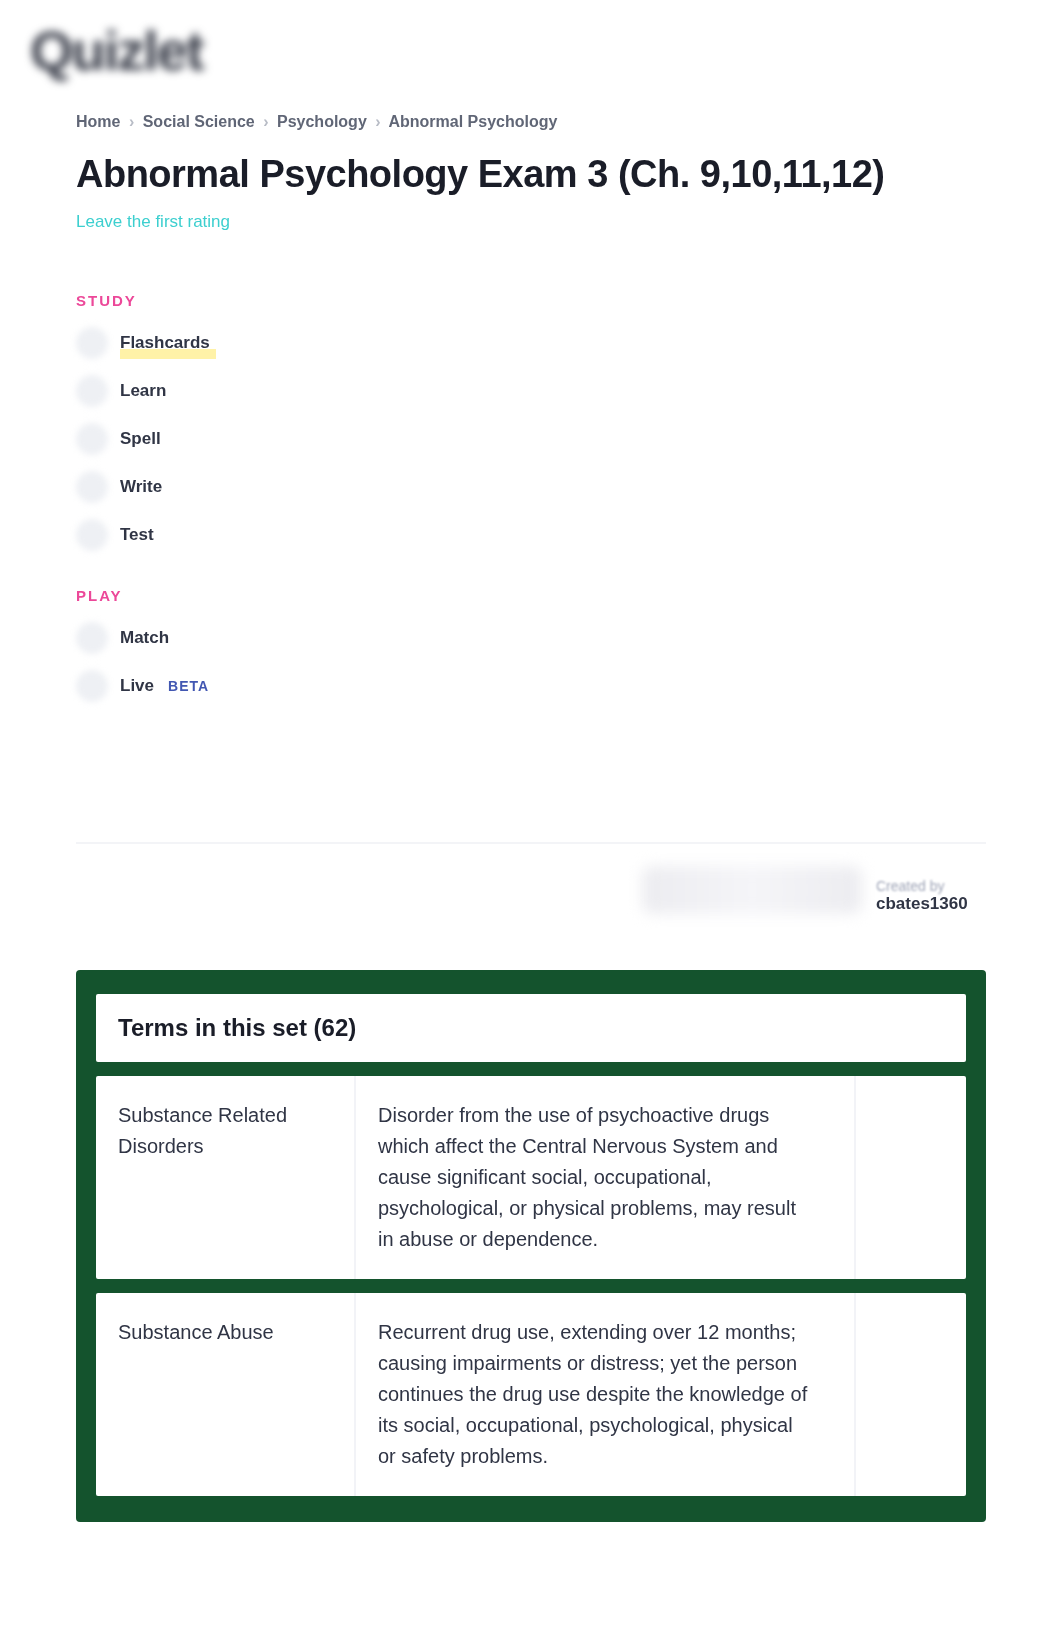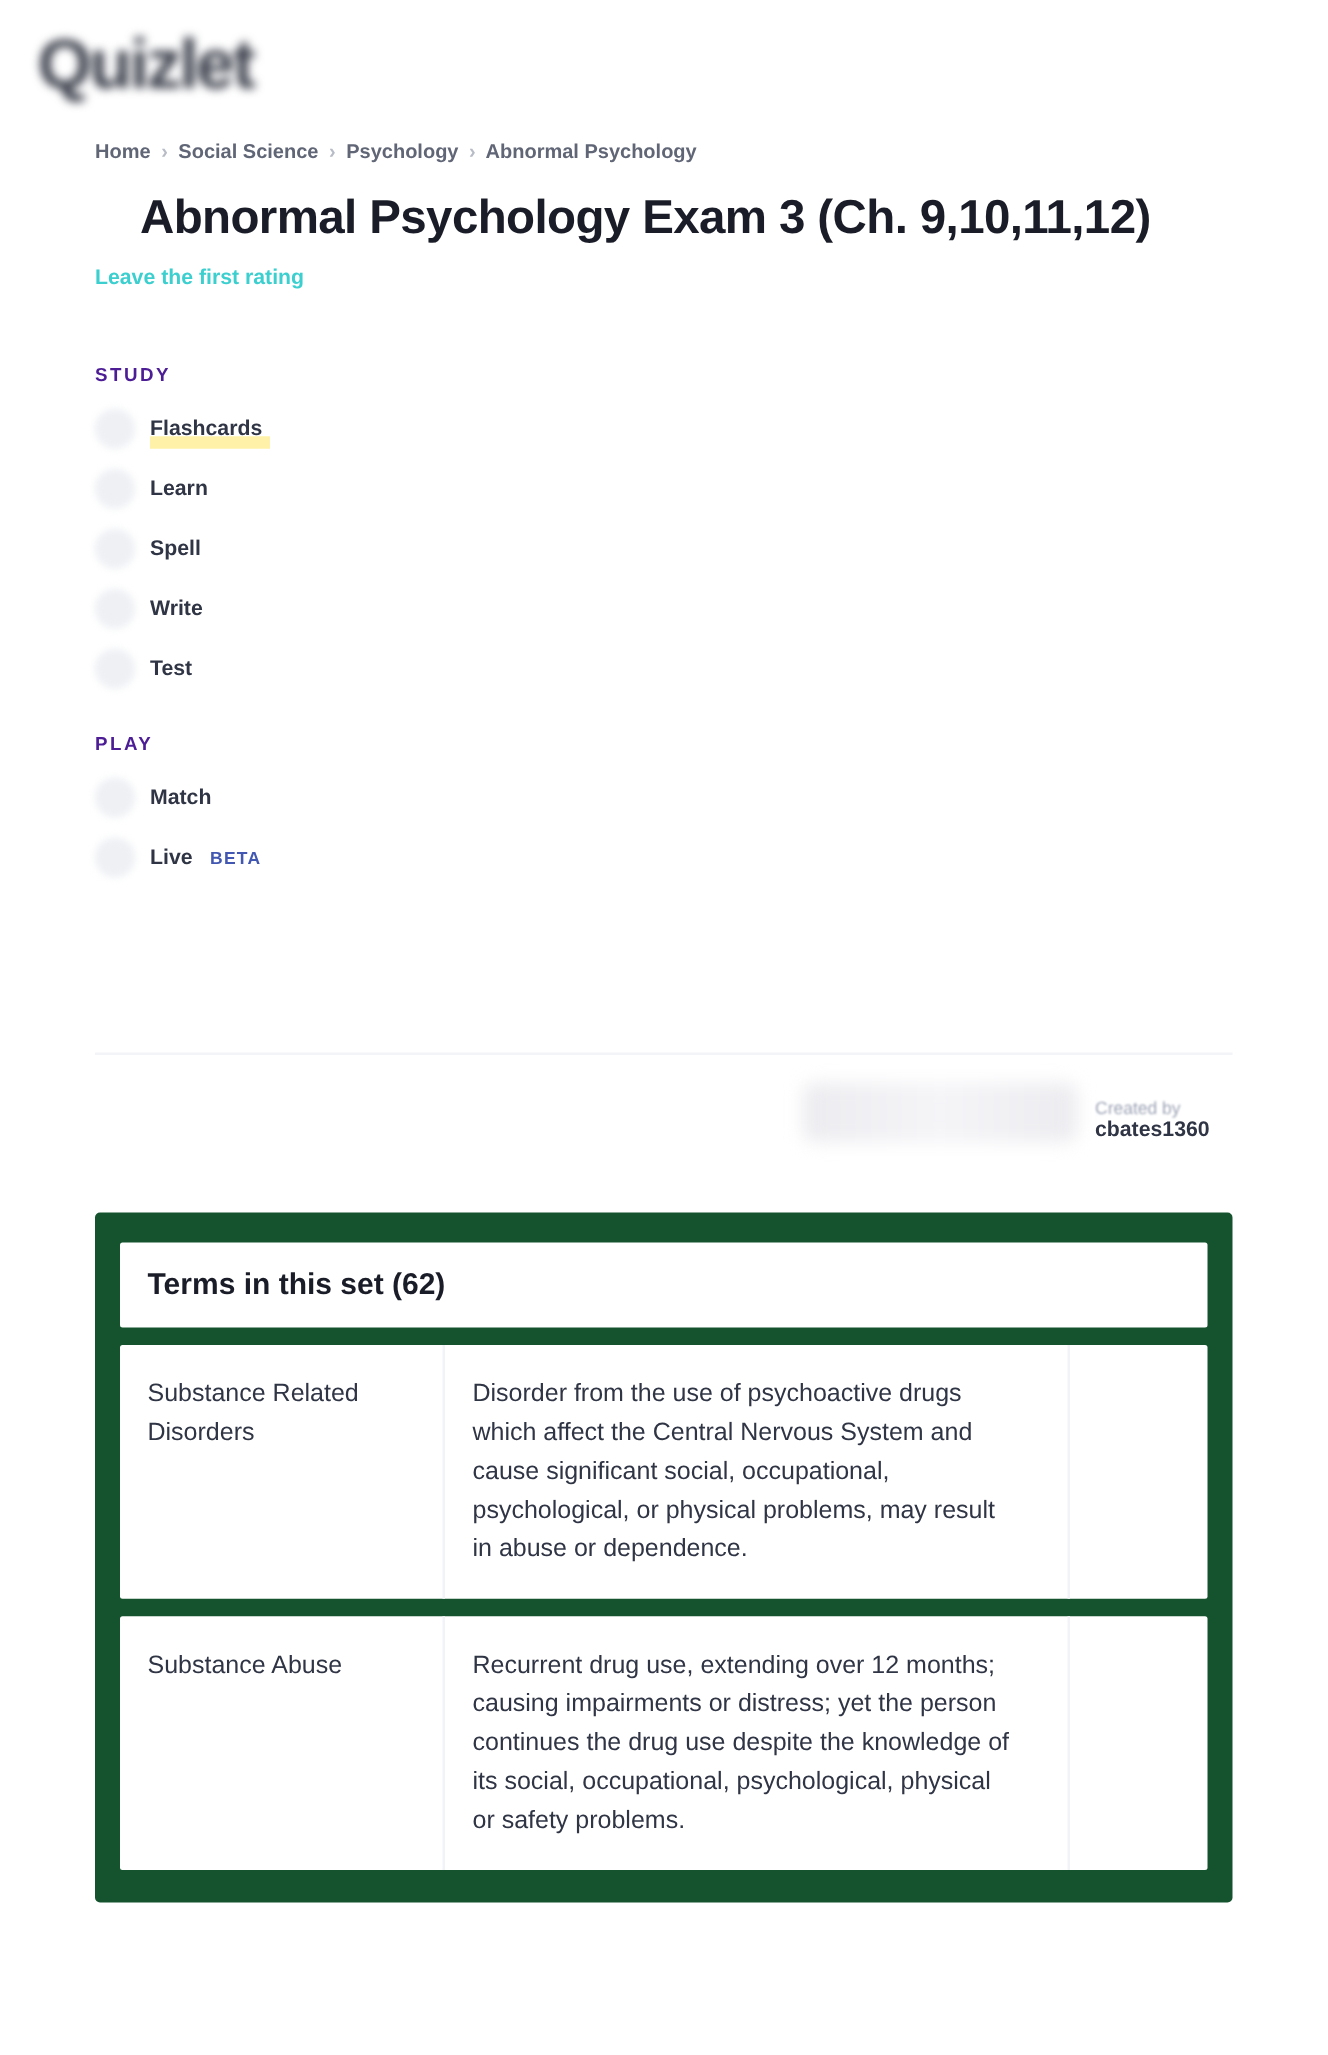--- a/index.html
+++ b/index.html
@@ -36,35 +36,34 @@
   .breadcrumb .sep {
     color: #b8bcc6;
     margin: 0 4px;
   }
   h1.title {
     font-size: 38px;
     font-weight: 800;
     color: #1a1d28;
     letter-spacing: -0.5px;
     margin-bottom: 16px;
-    margin-left: 36px;
   }
   .rating-link {
     color: #3ccfcf;
-    font-weight: 700;
+    font-weight: 400;
     font-size: 17px;
     text-decoration: none;
     display: inline-block;
     margin-bottom: 60px;
   }
   .section-label {
     font-size: 15px;
     font-weight: 700;
     letter-spacing: 2px;
-    color: #4c1d95;
+    color: #ec4899;
     margin-bottom: 18px;
   }
   .mode-list {
     list-style: none;
     margin-bottom: 36px;
   }
   .mode-item {
     display: flex;
     align-items: center;
     margin-bottom: 16px;

